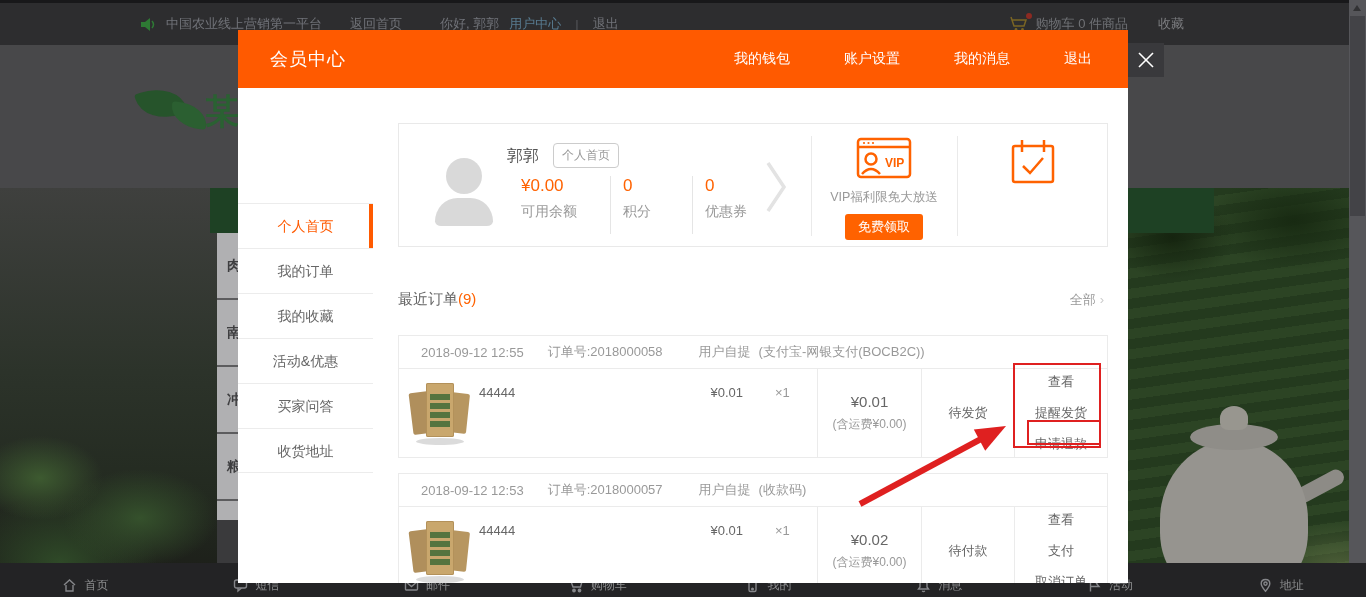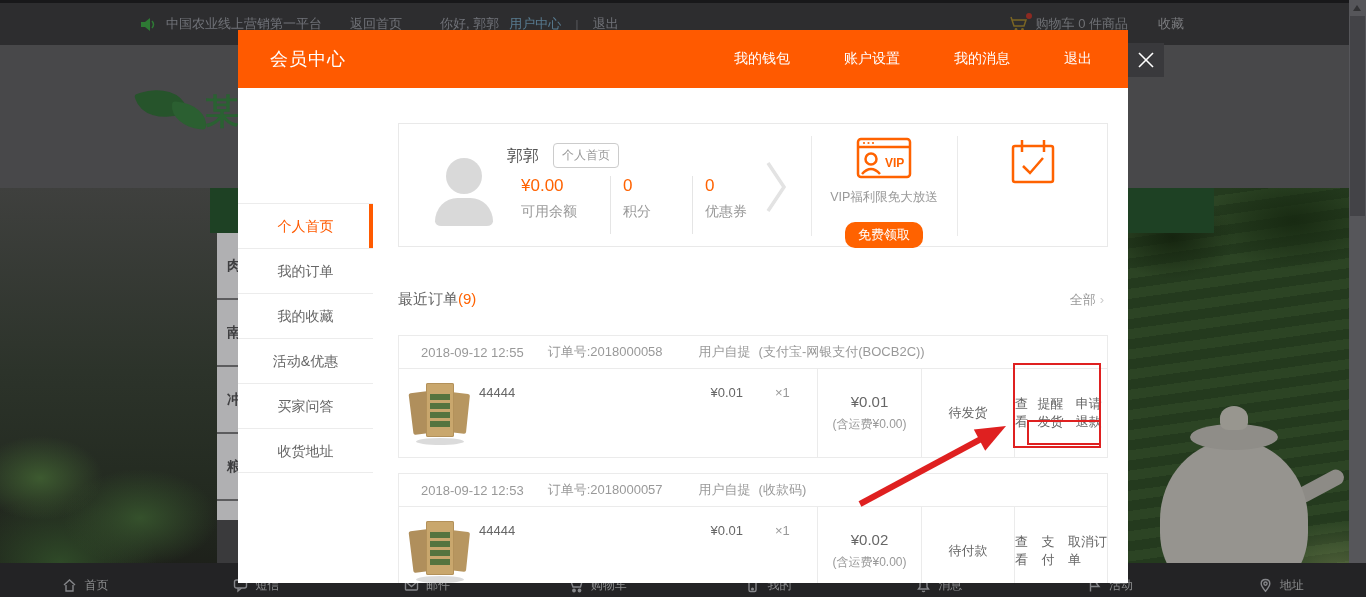--- a/index.html
+++ b/index.html
@@ -86,22 +86,22 @@
   .stat{padding-left:14px;}
   .stat+.stat{border-left:1px solid #e5e5e5;padding-left:12px;}
   .stat-1{width:103px;} .stat-2{width:82px;} .stat-3{width:112px;}
   .stat-v{font-size:17px;color:#ff6200;}
   .stat-l{font-size:14px;color:#999;margin-top:7px;}
   .chev{position:absolute;left:366px;top:36px;}
   .vline{position:absolute;top:12px;width:1px;height:100px;background:#eaeaea;}
   .vl-1{left:412px;} .vl-2{left:558px;}
   .vip{position:absolute;left:412px;top:12px;width:146px;text-align:center;}
   .vip-text{font-size:12.5px;color:#999;margin-top:5px;}
-  .vip-btn{display:inline-block;margin-top:16px;background:#ff6200;color:#fff;font-size:13px;
-    padding:4px 13px;border-radius:10px;}
+  .vip-btn{display:inline-block;margin-top:8px;background:#ff6200;color:#fff;font-size:13px;
+    padding:4px 13px;border-radius:3px;}
   .cal{position:absolute;left:558px;top:14px;width:152px;text-align:center;}
 
   .recent{position:absolute;left:160px;top:260px;width:710px;height:20px;font-size:15px;color:#666;}
   .recent .count{color:#ff6200;}
   .recent-all{position:absolute;right:4px;top:1px;font-size:13px;color:#999;}
   .recent-all .chev2{color:#ccc;margin-left:4px;}
 
   .order{position:absolute;left:160px;width:710px;border:1px solid #ebebeb;background:#fff;}
   .order-0{top:305px;height:123px;}
   .order-1{top:443px;height:130px;}
@@ -109,22 +109,22 @@
     font-size:13px;color:#999;padding-left:22px;}
   .o-head .no{margin-left:24px;}
   .o-head .dl{margin-left:36px;}
   .o-head .pay{margin-left:8px;}
   .o-body{display:flex;height:88px;}
   .c-prod{width:418px;position:relative;}
   .c-total{width:104px;border-left:1px solid #ebebeb;display:flex;flex-direction:column;
     align-items:center;justify-content:center;gap:6px;}
   .c-status{width:93px;border-left:1px solid #ebebeb;display:flex;align-items:center;
     justify-content:center;font-size:13px;color:#666;}
-  .c-act{flex:1;border-left:1px solid #ebebeb;display:flex;flex-direction:row;
-    align-items:center;justify-content:center;gap:7px;font-size:13px;color:#666;}
+  .c-act{flex:1;border-left:1px solid #ebebeb;display:flex;flex-direction:column;
+    align-items:center;justify-content:center;gap:13px;font-size:13px;color:#666;}
   .total-v{font-size:15px;color:#666;}
   .total-s{font-size:12px;color:#999;}
   .thumb{position:absolute;left:12px;top:10px;width:58px;height:68px;}
   .pk{position:absolute;border-radius:2px;}
   .pk-sh{position:absolute;left:5px;bottom:2px;width:48px;height:7px;background:rgba(0,0,0,0.14);border-radius:50%;}
   .pk-l{left:0;top:13px;width:20px;height:42px;background:#b08f5c;transform:rotate(-7deg);}
   .pk-r{left:38px;top:14px;width:19px;height:40px;background:#b79660;transform:rotate(6deg);}
   .pk-m{left:15px;top:4px;width:28px;height:54px;background:#c9a76d;box-shadow:inset 0 0 0 1px #b3915a;}
   .pk-label{position:absolute;left:4px;top:11px;width:20px;height:34px;
     background:repeating-linear-gradient(180deg,#55743f 0 6px,#c9a76d 6px 9px);}

